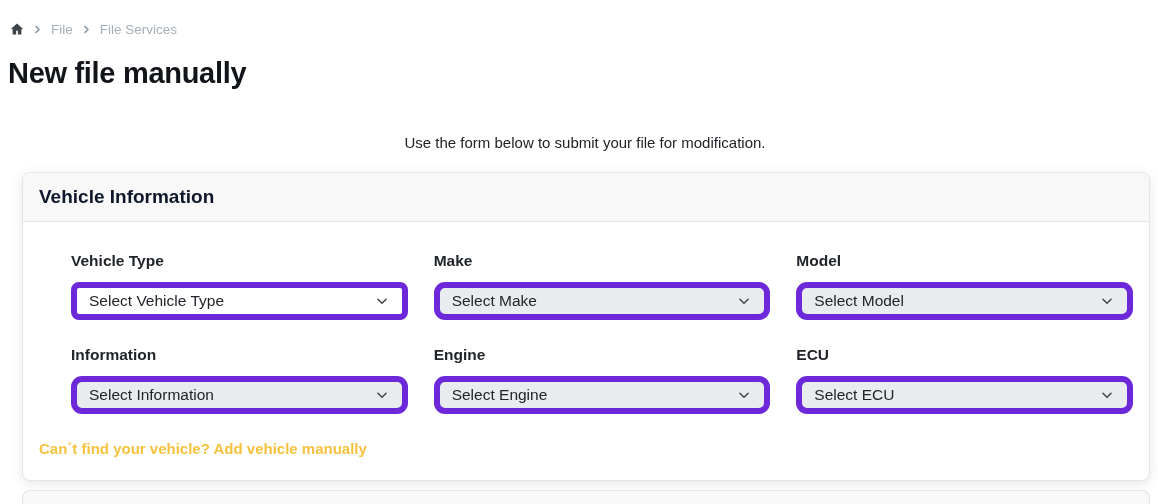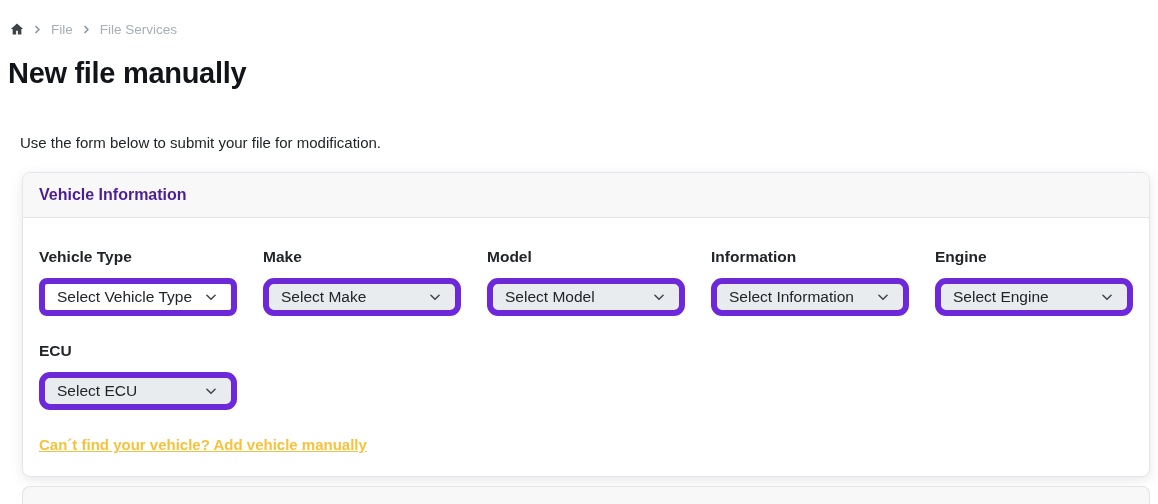--- a/index.html
+++ b/index.html
@@ -24,43 +24,43 @@
   .breadcrumb a { color: #a6aeb6; text-decoration: none; cursor: pointer; }
 
   
   h1 {
     margin: 17px 0 0 0;
     font-size: 29px; font-weight: 700; letter-spacing: -0.3px;
     color: #111418; line-height: 38px;
   }
 
   
-  .intro { margin: 42px 0 0 12px; font-size: 15px; color: #212529; }
+  .intro { margin: 42px 0 0 12px; font-size: 15px; color: #212529; text-align: center; }
 
   
   .card {
     margin: 21px 0 0 14px;
     background: #ffffff;
     border: 1px solid #e2e5e9;
     border-radius: 8px;
     box-shadow: 0 3px 12px rgba(90, 95, 105, 0.14);
   }
   .card-header {
     background: #f8f8f9;
     border-bottom: 1px solid #e2e5e9;
     border-radius: 8px 8px 0 0;
     padding: 13px 16px;
-    font-size: 16px; font-weight: 700; color: #4c1d95;
+    font-size: 19px; font-weight: 700; color: #0f172a;
   }
   .card-body { padding: 30px 16px 22px 16px; }
 
   .grid {
     display: grid;
-    grid-template-columns: repeat(5, 1fr);
-    column-gap: 26px; row-gap: 26px;
+    grid-template-columns: repeat(3, 1fr);
+    column-gap: 26px; row-gap: 26px; margin-left: 32px;
   }
   .field-label {
     display: block;
     font-size: 15.5px; font-weight: 700; color: #212529;
     margin-bottom: 12px;
   }
   .select {
     position: relative;
     height: 38px;
     border: 6px solid #6d28d9;
@@ -77,21 +77,20 @@
     transform: translateY(-50%);
     color: #3f464d; display: inline-flex;
   }
   .select .chev svg { width: 14px; height: 14px; }
 
   .manual-link {
     display: inline-block;
     margin-top: 26px;
     font-size: 15px; font-weight: 700;
     color: #f6c23e;
-    text-decoration: underline;
     cursor: pointer;
   }
 
   
   .next-card {
     margin: 9px 0 0 14px;
     height: 24px;
     background: #f8f8f9;
     border: 1px solid #e2e5e9;
     border-bottom: none;

